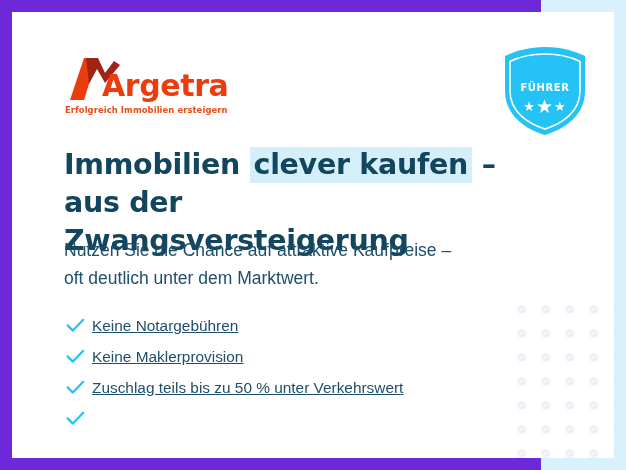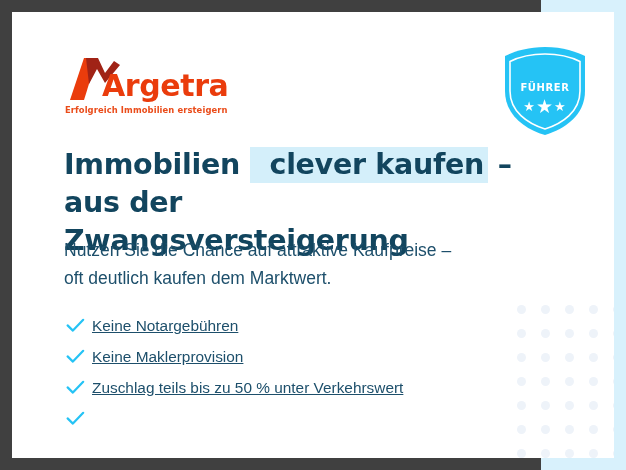--- a/index.html
+++ b/index.html
@@ -13,21 +13,21 @@
     overflow: hidden;
     font-family: "Liberation Sans", sans-serif;
     -webkit-font-smoothing: antialiased;
   }
 
   
   .frame {
     position: relative;
     width: 541px;
     height: 470px;
-    background: #404040;
+    background: #6d28d9;
     box-sizing: border-box;
   }
   .card {
     position: absolute;
     left: 12px;
     top: 12px;
     width: 602px;
     height: 446px;
     background: #ffffff;
     overflow: hidden;
@@ -123,21 +123,21 @@
     width: 470px;
     font-family: "DejaVu Sans", sans-serif;
     font-size: 28.5px;
     font-weight: 700;
     line-height: 38px;
     color: #12455e;
     letter-spacing: -0.3px;
   }
   .headline .hl {
     background: #d4effa;
-    padding: 1px 4px 2px 20px;
+    padding: 1px 4px 2px 4px;
     box-decoration-break: clone;
     -webkit-box-decoration-break: clone;
   }
 
   
   .subtitle {
     position: absolute;
     left: 52px;
     top: 224px;
     width: 480px;
@@ -237,21 +237,21 @@
       </div>
     </div>
 
     <div class="headline">
       <span>Immobilien </span><span class="hl">clever kaufen</span><span> –</span><br>
       <span>aus der Zwangsversteigerung</span>
     </div>
 
     <div class="subtitle">
       <span>Nutzen Sie die Chance auf attraktive Kaufpreise –</span><br>
-      <span>oft deutlich kaufen dem Marktwert.</span>
+      <span>oft deutlich unter dem Marktwert.</span>
     </div>
 
     <div class="bullets">
         <div class="bullet">
           <span class="tick"><svg width="19" height="15" viewBox="0 0 19 15">
               <path d="M1.6 7.4 L6.9 12.6 L17.2 1.8" fill="none" stroke="#25c3f5" stroke-width="2.2" stroke-linecap="round" stroke-linejoin="round"></path>
             </svg></span>
           <span class="btxt">Keine Notargebühren</span>
         </div>
         <div class="bullet">

